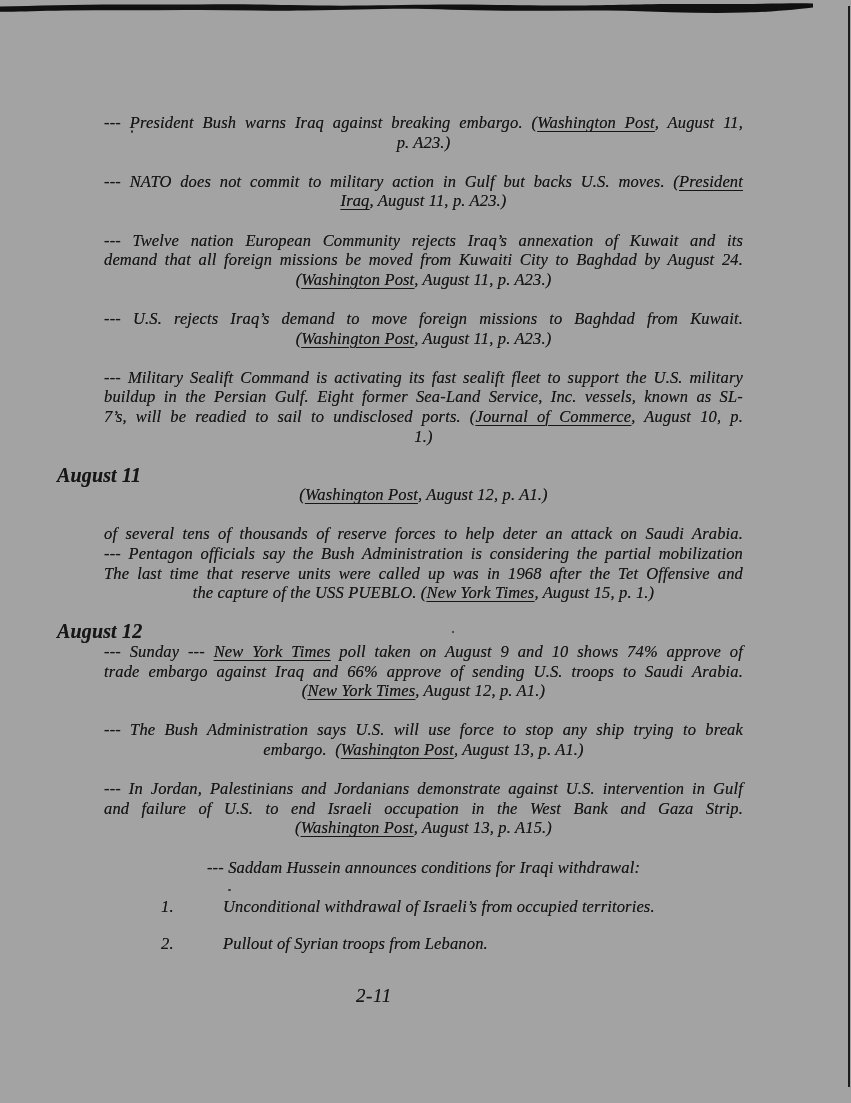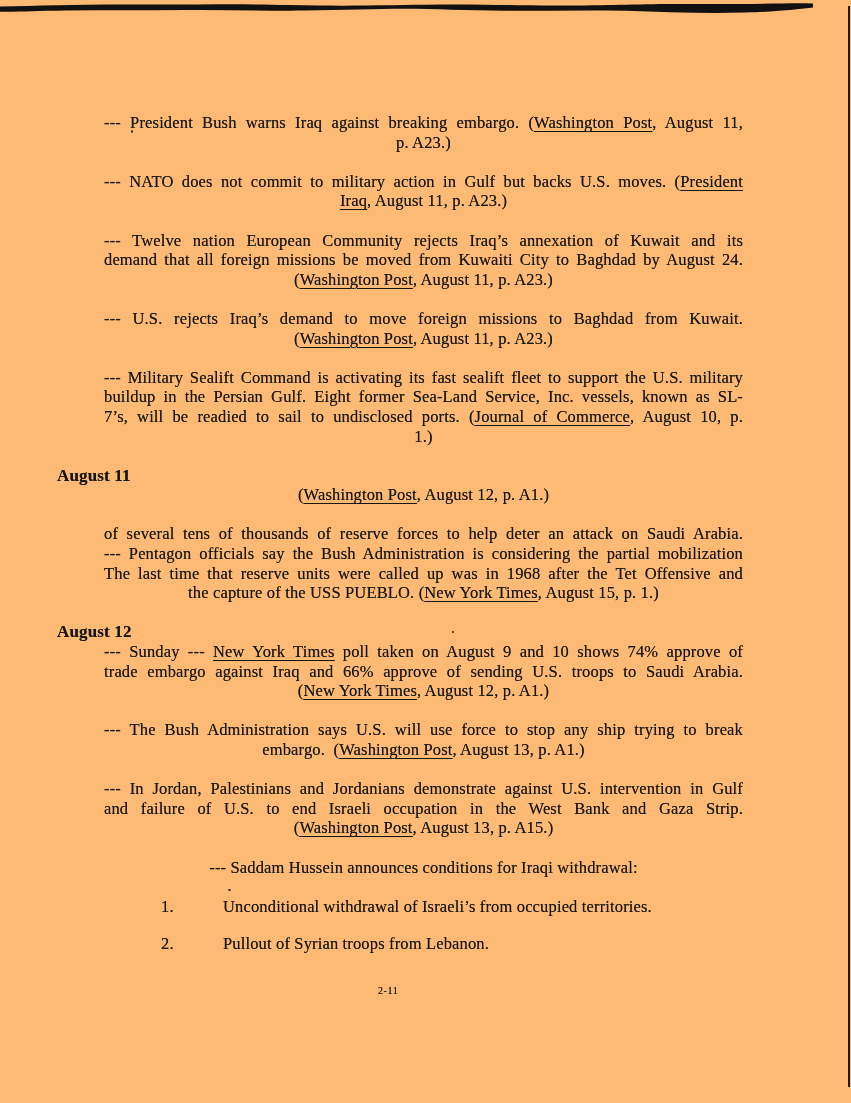--- a/index.html
+++ b/index.html
@@ -5,52 +5,52 @@
 <style>
   html, body { margin: 0; padding: 0; }
   body {
     width: 851px; height: 1103px;
     background: #ffffff;
     position: relative;
     overflow: hidden;
     font-family: "Liberation Serif", serif;
     color: #161616;
   }
-  .page { position: absolute; inset: 0; background: #fdba74; }
+  .page { position: absolute; inset: 0; background: #a3a3a3; font-style: italic; }
 
   
   .topbar { position: absolute; top: 0; left: 0; }
   .rightline {
     position: absolute; top: 6px; right: 1px;
     width: 1.6px; height: 1081px; background: #1c1c1c;
   }
   .speck { position: absolute; background: #2e2e2e; border-radius: 50%; }
 
   
   .content {
     position: absolute; left: 57px; top: 113px; width: 686px;
     font-size: 16.5px; line-height: 19.6px;
     letter-spacing: 0.15px;
     text-shadow: 0 0 0.4px rgba(22,22,22,0.65);
   }
-  .heading { font-weight: bold; font-size: 17px; margin: 13px 0 0 0; }
+  .heading { font-weight: bold; font-size: 20px; margin: 13px 0 0 0; }
   .para { margin: 0 0 19.6px 47px; width: 639px; }
   .line { text-align: center; }
   .just { text-align: justify; text-align-last: justify; text-justify: inter-word; }
   .u {
     text-decoration: underline;
     text-underline-offset: 2.5px;
     text-decoration-thickness: 1.3px;
   }
   .list-item { margin: 18px 0 0 104px; }
   .num { display: inline-block; width: 62px; }
 
   .footer {
-    position: absolute; left: 378px; top: 985px;
-    font-size: 10px; letter-spacing: 0.6px;
+    position: absolute; left: 356px; top: 985px;
+    font-size: 19px; letter-spacing: 0.6px;
     text-shadow: 0 0 0.4px rgba(22,22,22,0.65);
   }
 </style>
 </head>
 <body>
 
 <div class="page">
 
   <svg class="topbar" width="851" height="26" viewBox="0 0 851 26" aria-hidden="true">
     <path fill="#111111" d="

